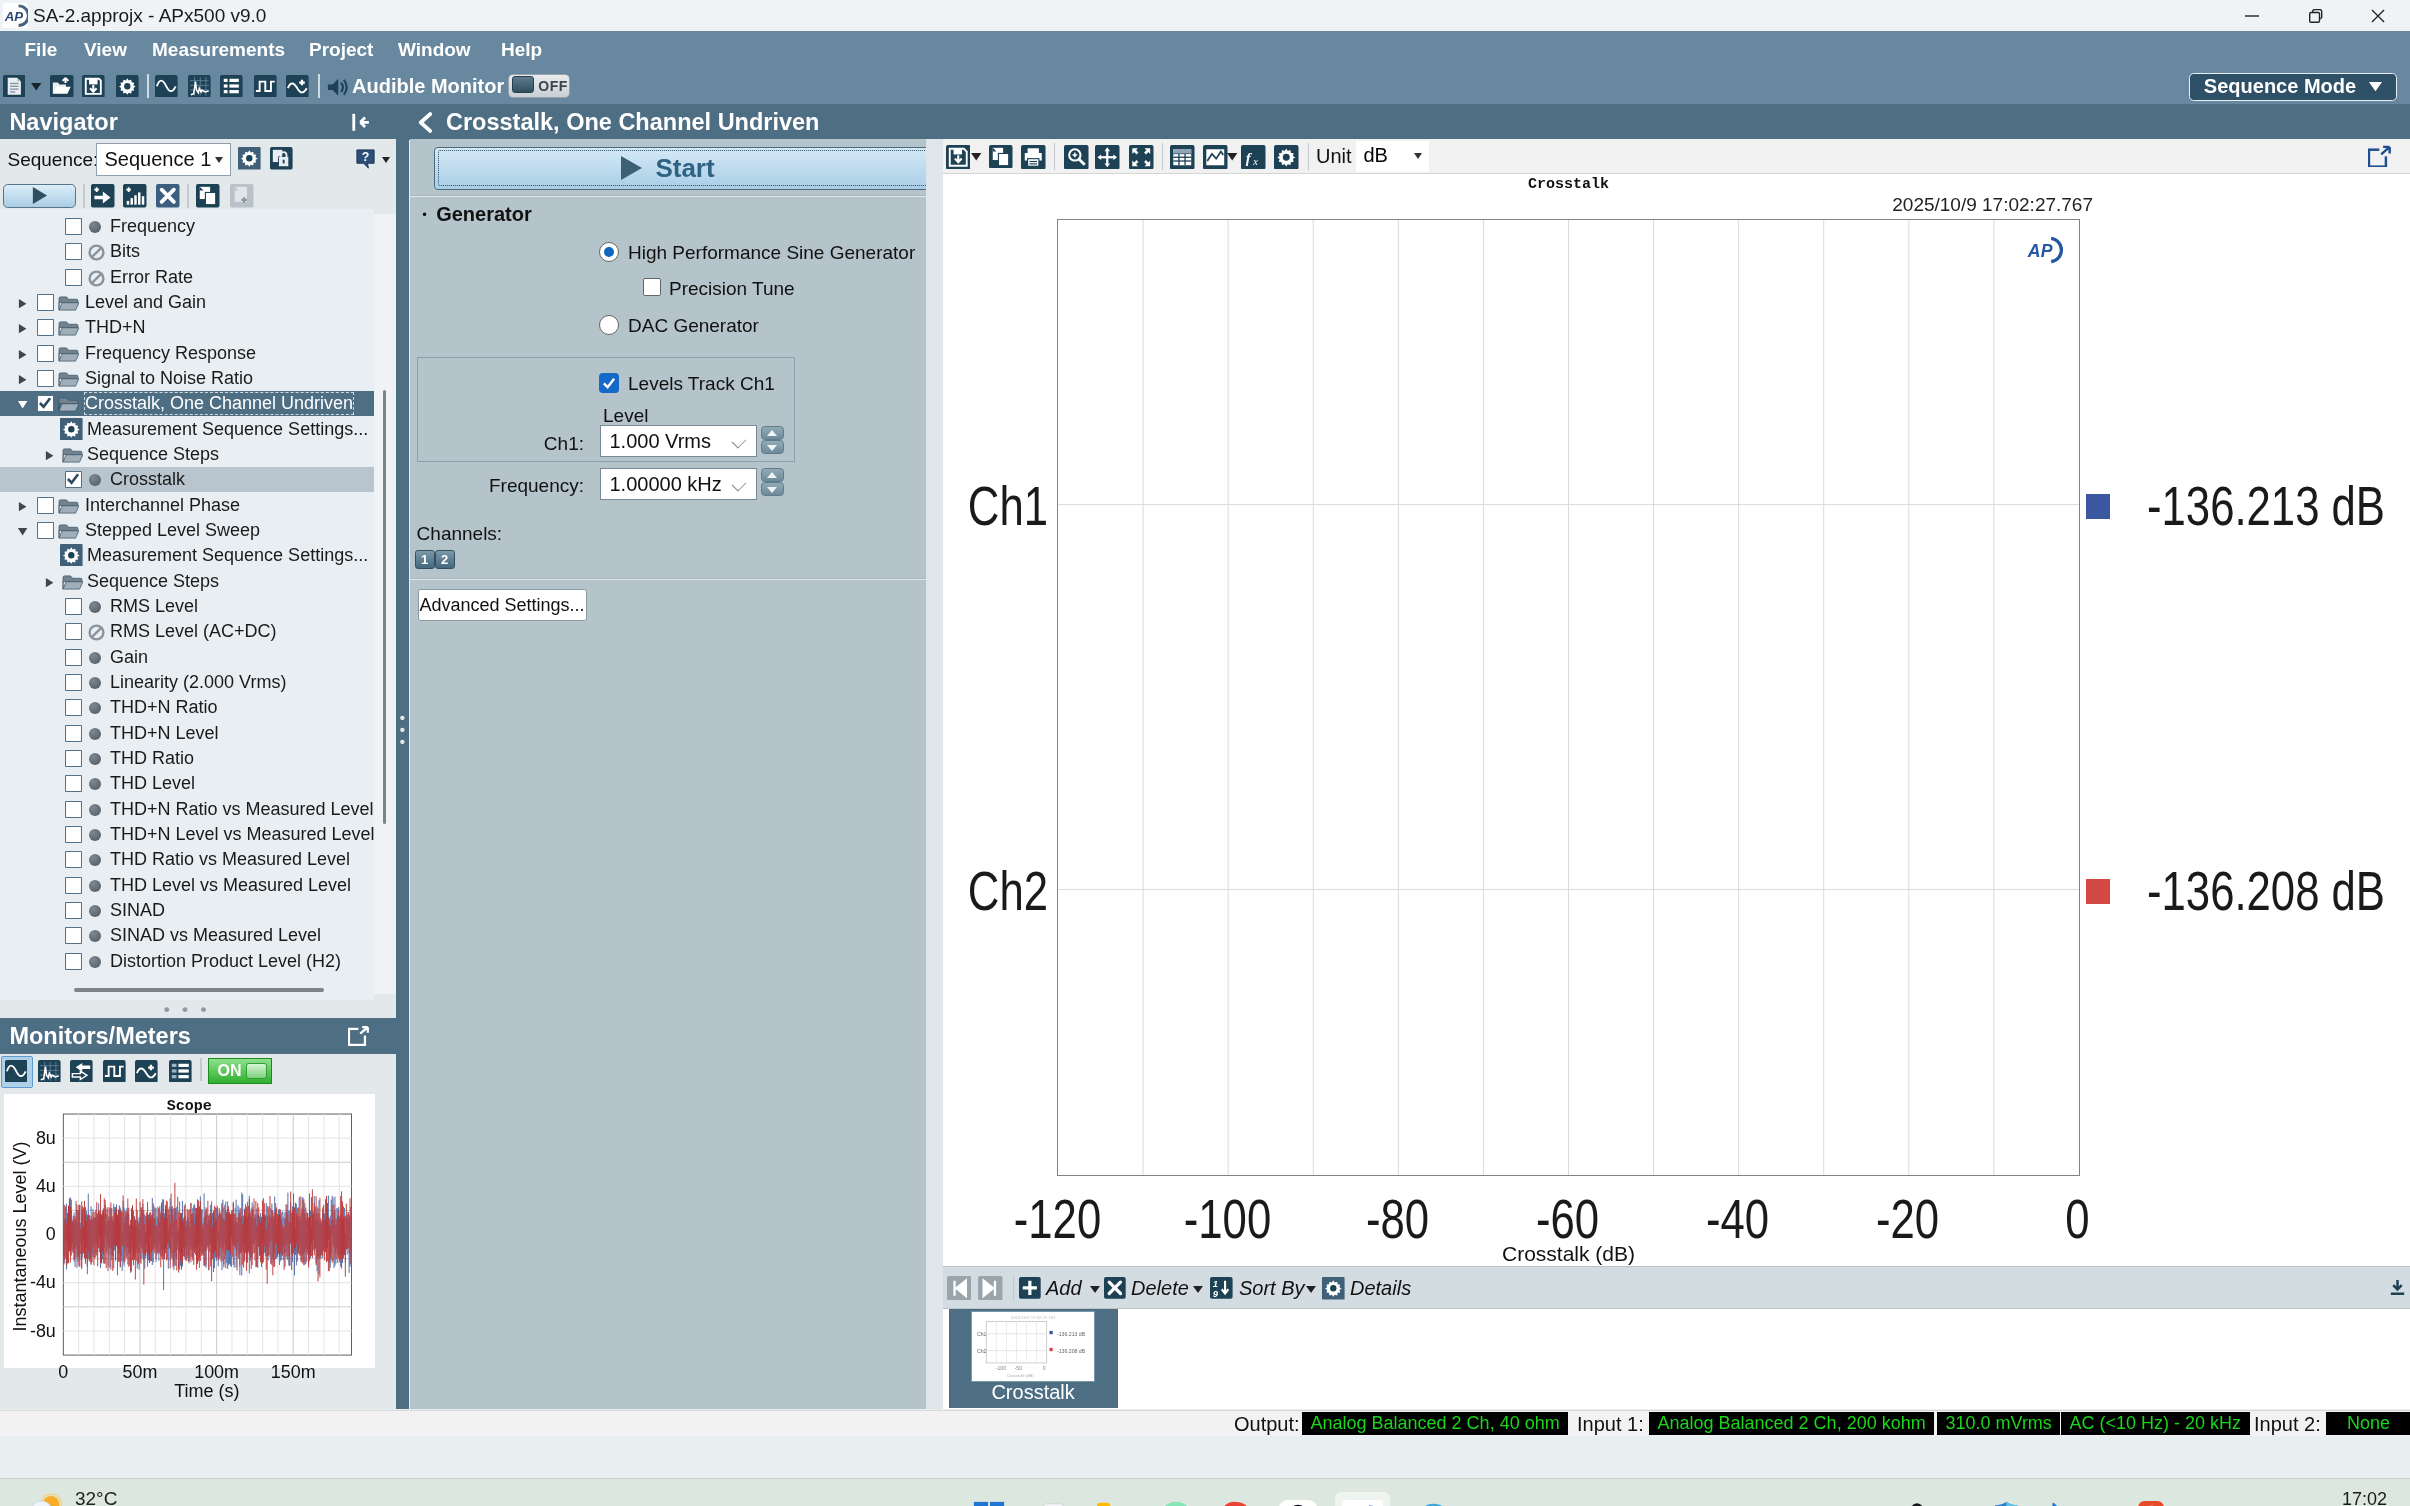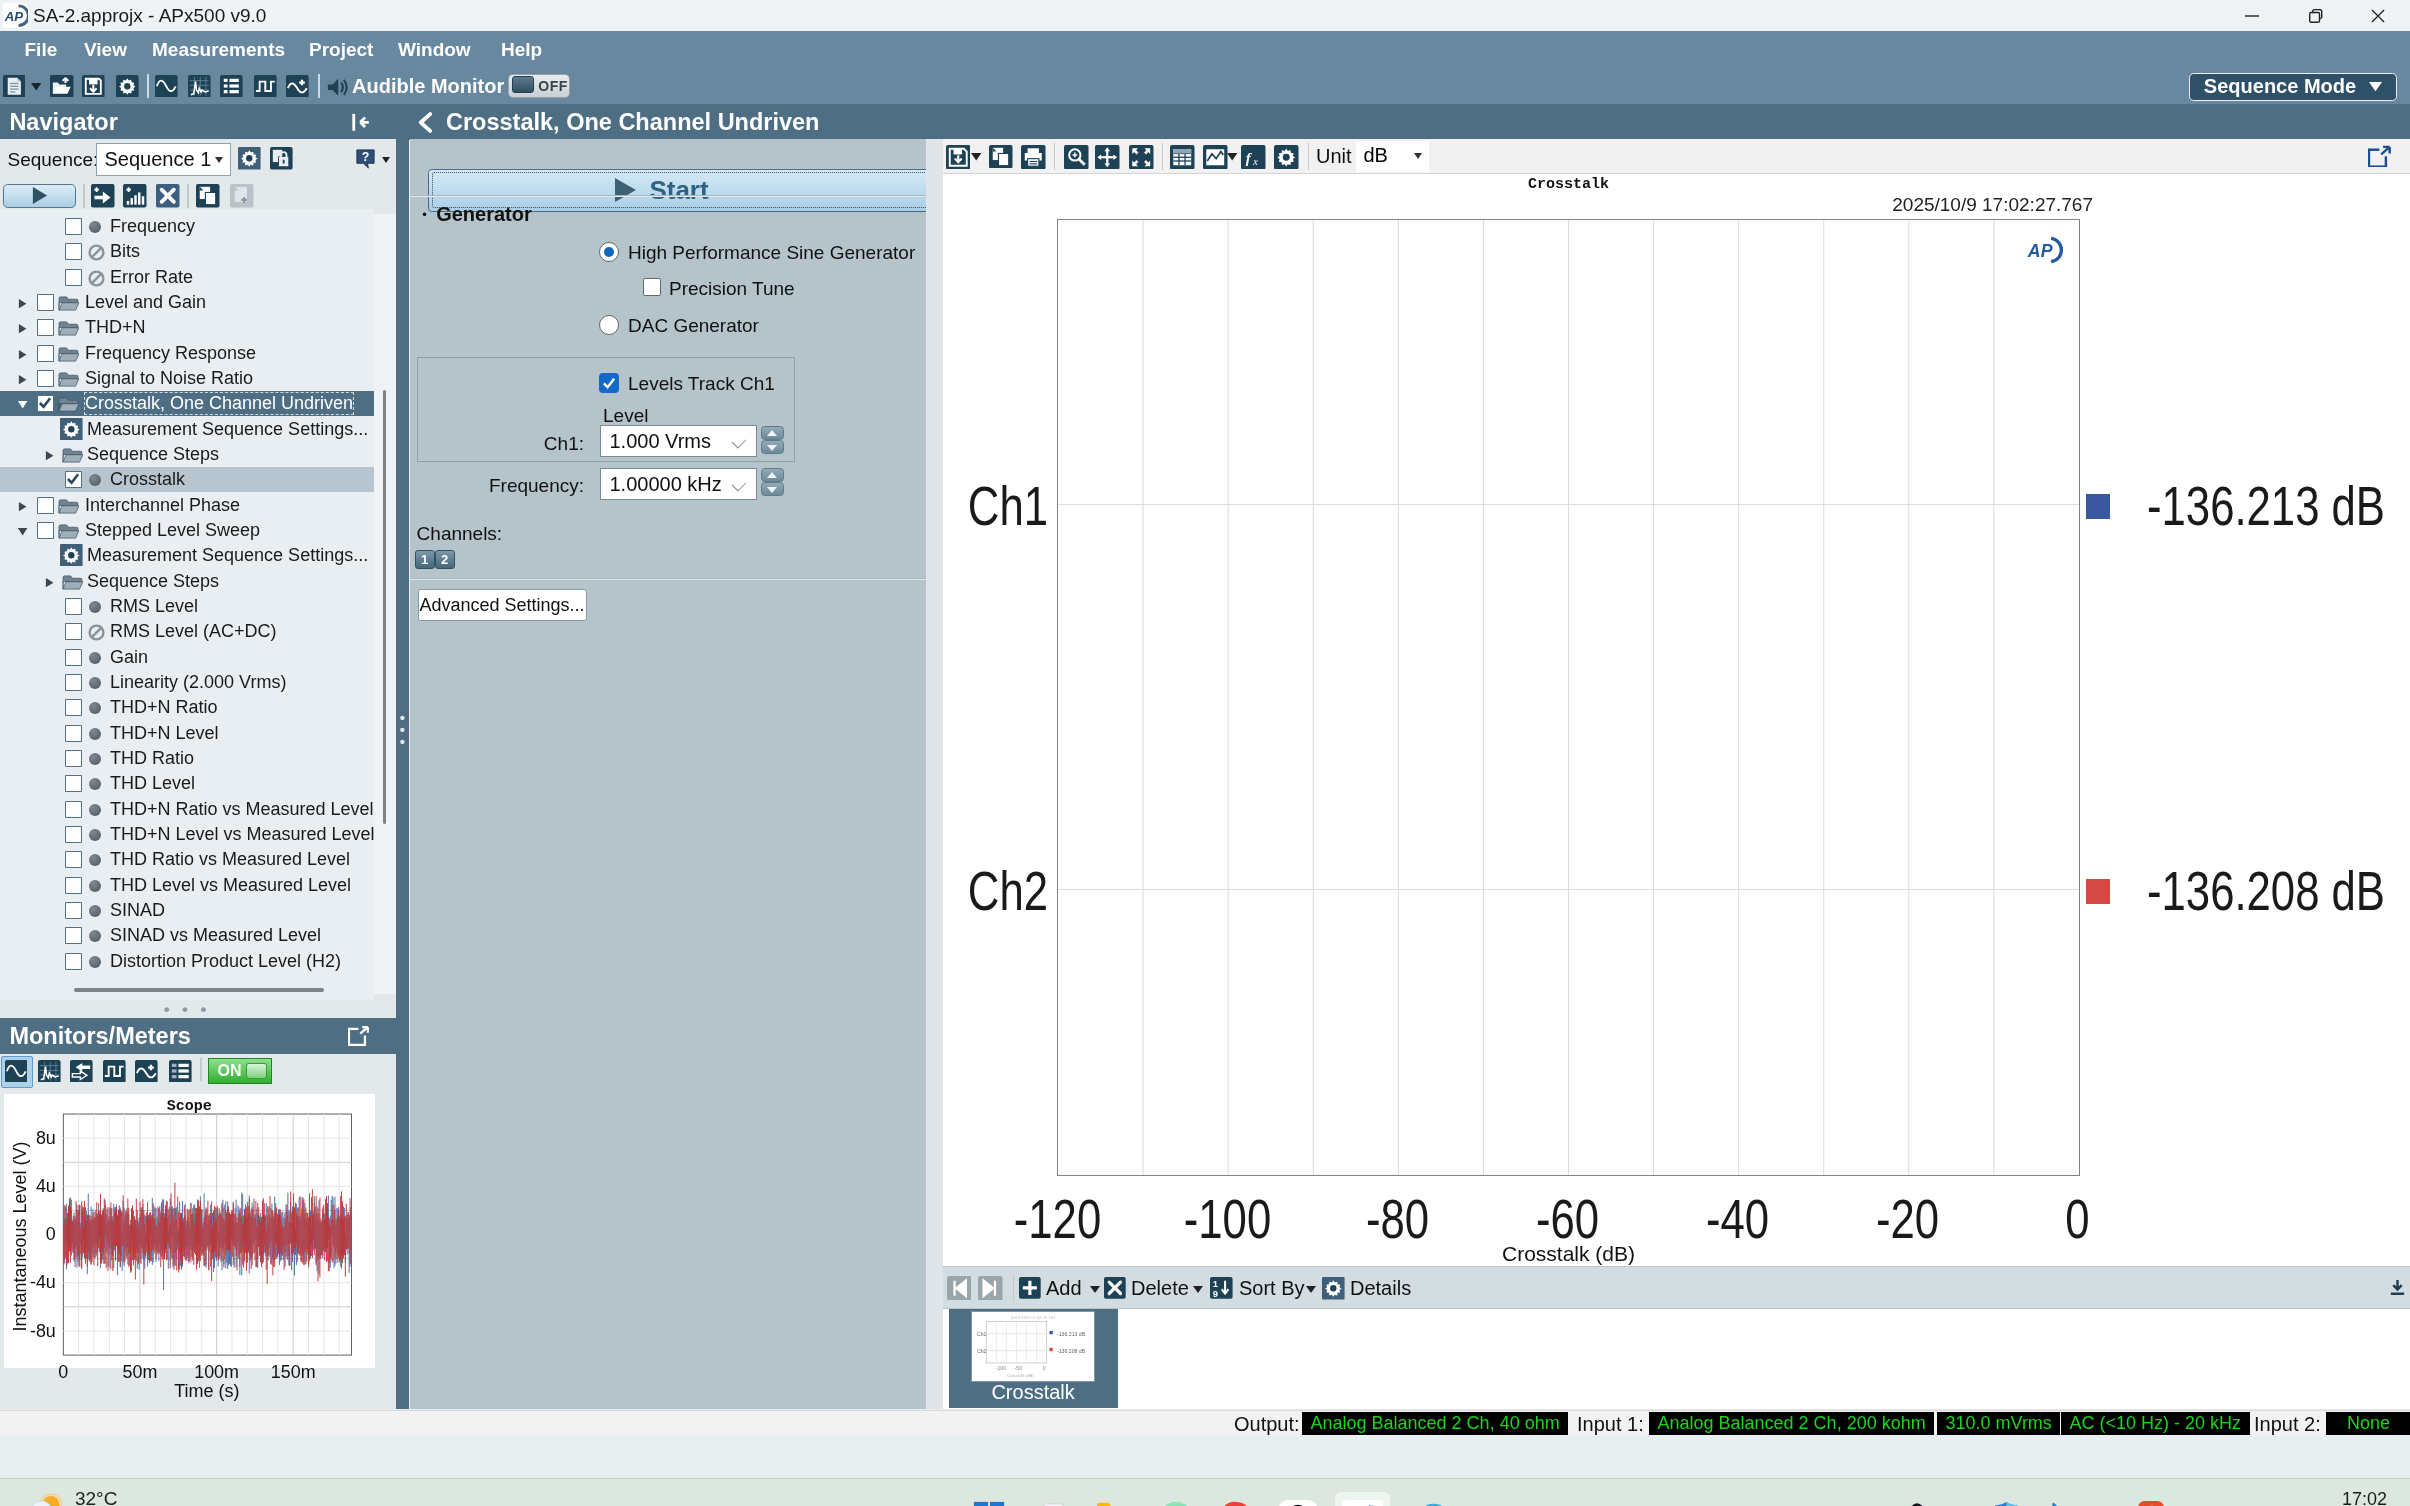--- a/index.html
+++ b/index.html
@@ -85,21 +85,21 @@
   #scope-title { position:absolute; width:100%; text-align:center; top:3.8px; font-family:"Liberation Mono", monospace; font-size:15px; font-weight:bold; color:#111; }
   #scope-ylabel { position:absolute; left:-97px; top:132px; width:226px; text-align:center; transform:rotate(-90deg); font-size:18px; color:#111; white-space:nowrap; }
   #scope-xlabel { position:absolute; left:59px; top:287px; width:288px; text-align:center; font-size:18px; color:#111; }
 
   
   #vsplit { left:396px; top:139px; width:13px; height:1270px; background:#4e6e84; }
   #vsplit .dots { position:absolute; left:3.8px; top:573px; color:#dfe7ec; font-size:15px; line-height:12.2px; font-weight:bold; }
 
   
   #settings { left:410px; top:139px; width:533px; height:1270px; background:#b5c4cb; }
-  #start-btn { position:absolute; left:18px; top:7.5px; width:508px; height:43px; border:1.9px solid #4a6a80; border-radius:3.8px; background:linear-gradient(#d5e9f6,#a9cee6);margin-top:22px; }
+  #start-btn { position:absolute; left:24px; top:7.5px; width:508px; height:43px; border:1.9px solid #4a6a80; border-radius:3.8px; background:linear-gradient(#d5e9f6,#a9cee6); }
   #start-btn .inner { position:absolute; left:2.8px; top:2.8px; right:2.8px; bottom:2.8px; border:0.9px dotted #2f4f66; border-radius:1.9px; display:flex; align-items:center; justify-content:center; gap:13px; padding-right:40px; }
   #start-btn .ptri { width:0; height:0; border-left:21px solid #3d6075; border-top:12.2px solid transparent; border-bottom:12.2px solid transparent; }
   #start-btn .stext { font-size:26px; font-weight:bold; color:#2e6383; }
   .hdiv { position:absolute; left:0; width:533px; height:1.9px; background:linear-gradient(#8fa0aa,#fff); }
   #gen-label { position:absolute; left:12.2px; top:64px; font-size:20px; font-weight:bold; color:#111; }
   #gen-label::before { content:"•"; font-size:13px; margin-right:9.4px; font-weight:normal; position:relative; top:-1.9px; }
   .radio { position:absolute; width:20px; height:20px; border-radius:50%; background:#fff; border:0.9px solid #666; }
   .radio.on::after { content:""; position:absolute; left:3.8px; top:3.8px; width:10.4px; height:10.4px; border-radius:50%; background:#1066c0; }
   .checkbox { position:absolute; width:18px; height:18px; background:#fff; border:0.9px solid #666; border-radius:1.9px; }
   .bluecheck { position:absolute; width:20px; height:20px; background:#1569c8; border-radius:3.8px; }
@@ -123,21 +123,21 @@
   #unit-label { position:absolute; left:373px; top:0; height:35px; display:flex; align-items:center; font-size:20px; color:#111; }
   #unit-combo { position:absolute; left:413px; top:1.9px; width:73px; height:31px; background:#fff; font-size:20px; }
   #graph-title { position:absolute; left:114px; top:37px; width:1023px; text-align:center; font-family:"Liberation Mono", monospace; font-size:15px; font-weight:bold; color:#111; }
   #graph-ts { position:absolute; left:659px; top:55px; width:491px; text-align:right; font-size:19px; color:#222; }
   #plot { position:absolute; left:114px; top:80px; width:1023px; height:957px; border:0.9px solid #808488; }
   .ch-label { position:absolute; left:0px; width:105px; text-align:right; font-size:56px; color:#1a1a1a; transform:scaleX(0.78); transform-origin:right center; white-space:nowrap; }
   .marker { position:absolute; width:23.5px; height:24.5px; }
   .val-label { position:absolute; left:1204px; font-size:56px; color:#1a1a1a; transform:scaleX(0.78); transform-origin:left center; white-space:nowrap; }
   .xtick { position:absolute; top:1047px; width:151px; text-align:center; font-size:56px; color:#1a1a1a; transform:scaleX(0.78); transform-origin:center center; }
   #xaxis-label { position:absolute; left:114px; top:1103px; width:1023px; text-align:center; font-size:21px; color:#111; }
-  #chart-bottombar { position:absolute; left:0; top:1127px; width:1468px; height:43px; background:#d2dce1; border-top:0.9px solid #b9c3c8; border-bottom:0.9px solid #b9c3c8; }
+  #chart-bottombar { position:absolute; left:0; top:1127px; width:1468px; height:43px; background:#d2dce1; border-top:0.9px solid #b9c3c8; border-bottom:0.9px solid #b9c3c8;font-style:italic; }
   .bb-label { position:absolute; top:0; height:43px; display:flex; align-items:center; font-size:20px; color:#111; }
   .bb-caret { position:absolute; top:19px; width:0; height:0; border-left:5.6px solid transparent; border-right:5.6px solid transparent; border-top:7.5px solid #222; }
   #thumbrow { position:absolute; left:0; top:1170px; width:1468px; height:100px; background:#fff; }
   #thumb { position:absolute; left:5.6px; top:0px; width:169px; height:99px; background:#4e6e84; }
   #thumb .img { position:absolute; left:23.5px; top:2.8px; width:122px; height:69px; background:#fff; border:1.9px solid #fff; outline:0.9px solid #7b97a9; }
   #thumb .cap { position:absolute; left:0; bottom:3.8px; width:100%; text-align:center; color:#fff; font-size:20px; }
 
   
   #statusbar { left:0; top:1410px; width:2411px; height:26px; background:#f2f2f2; border-top:0.9px solid #d8d8d8; }
   .st-label { position:absolute; top:0; height:26px; display:flex; align-items:center; font-size:20px; color:#111; }

